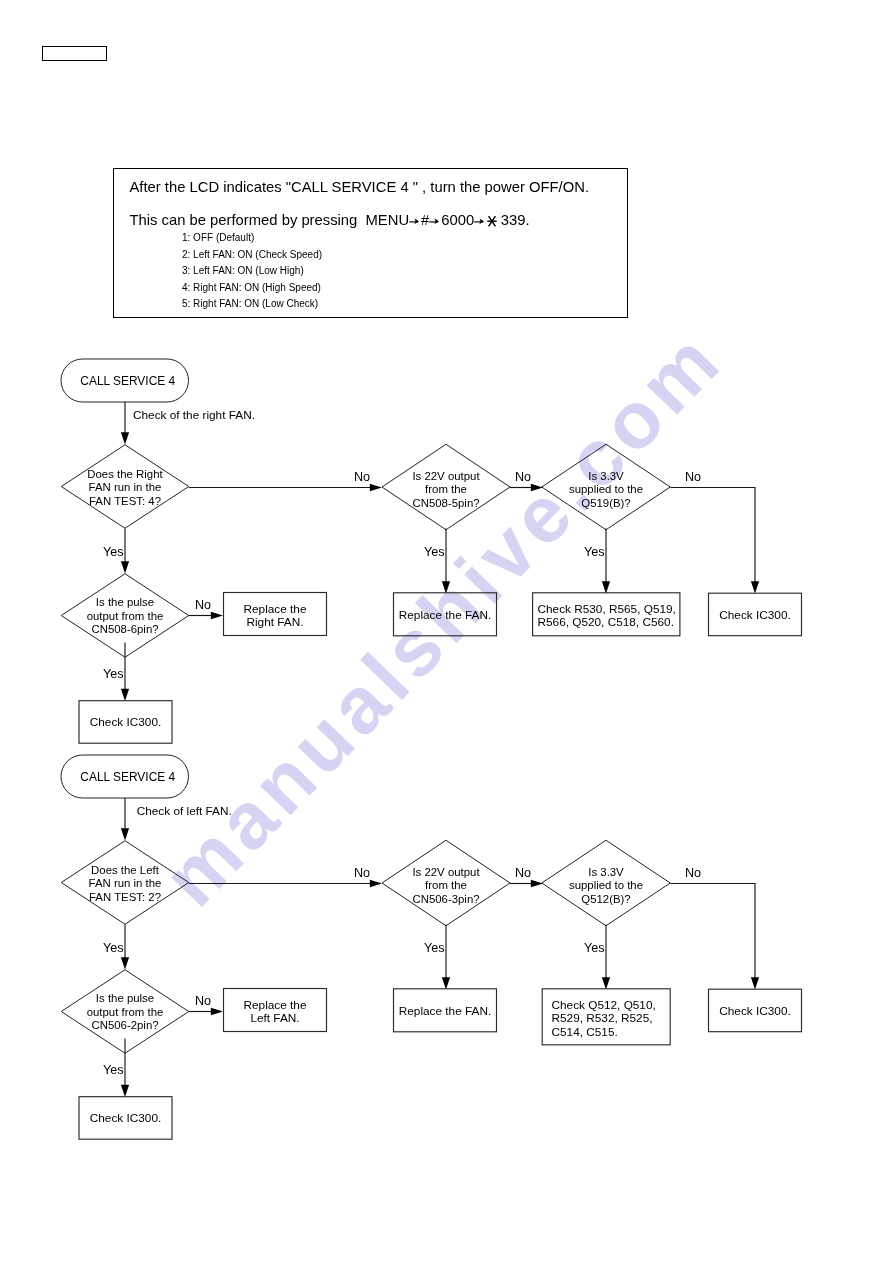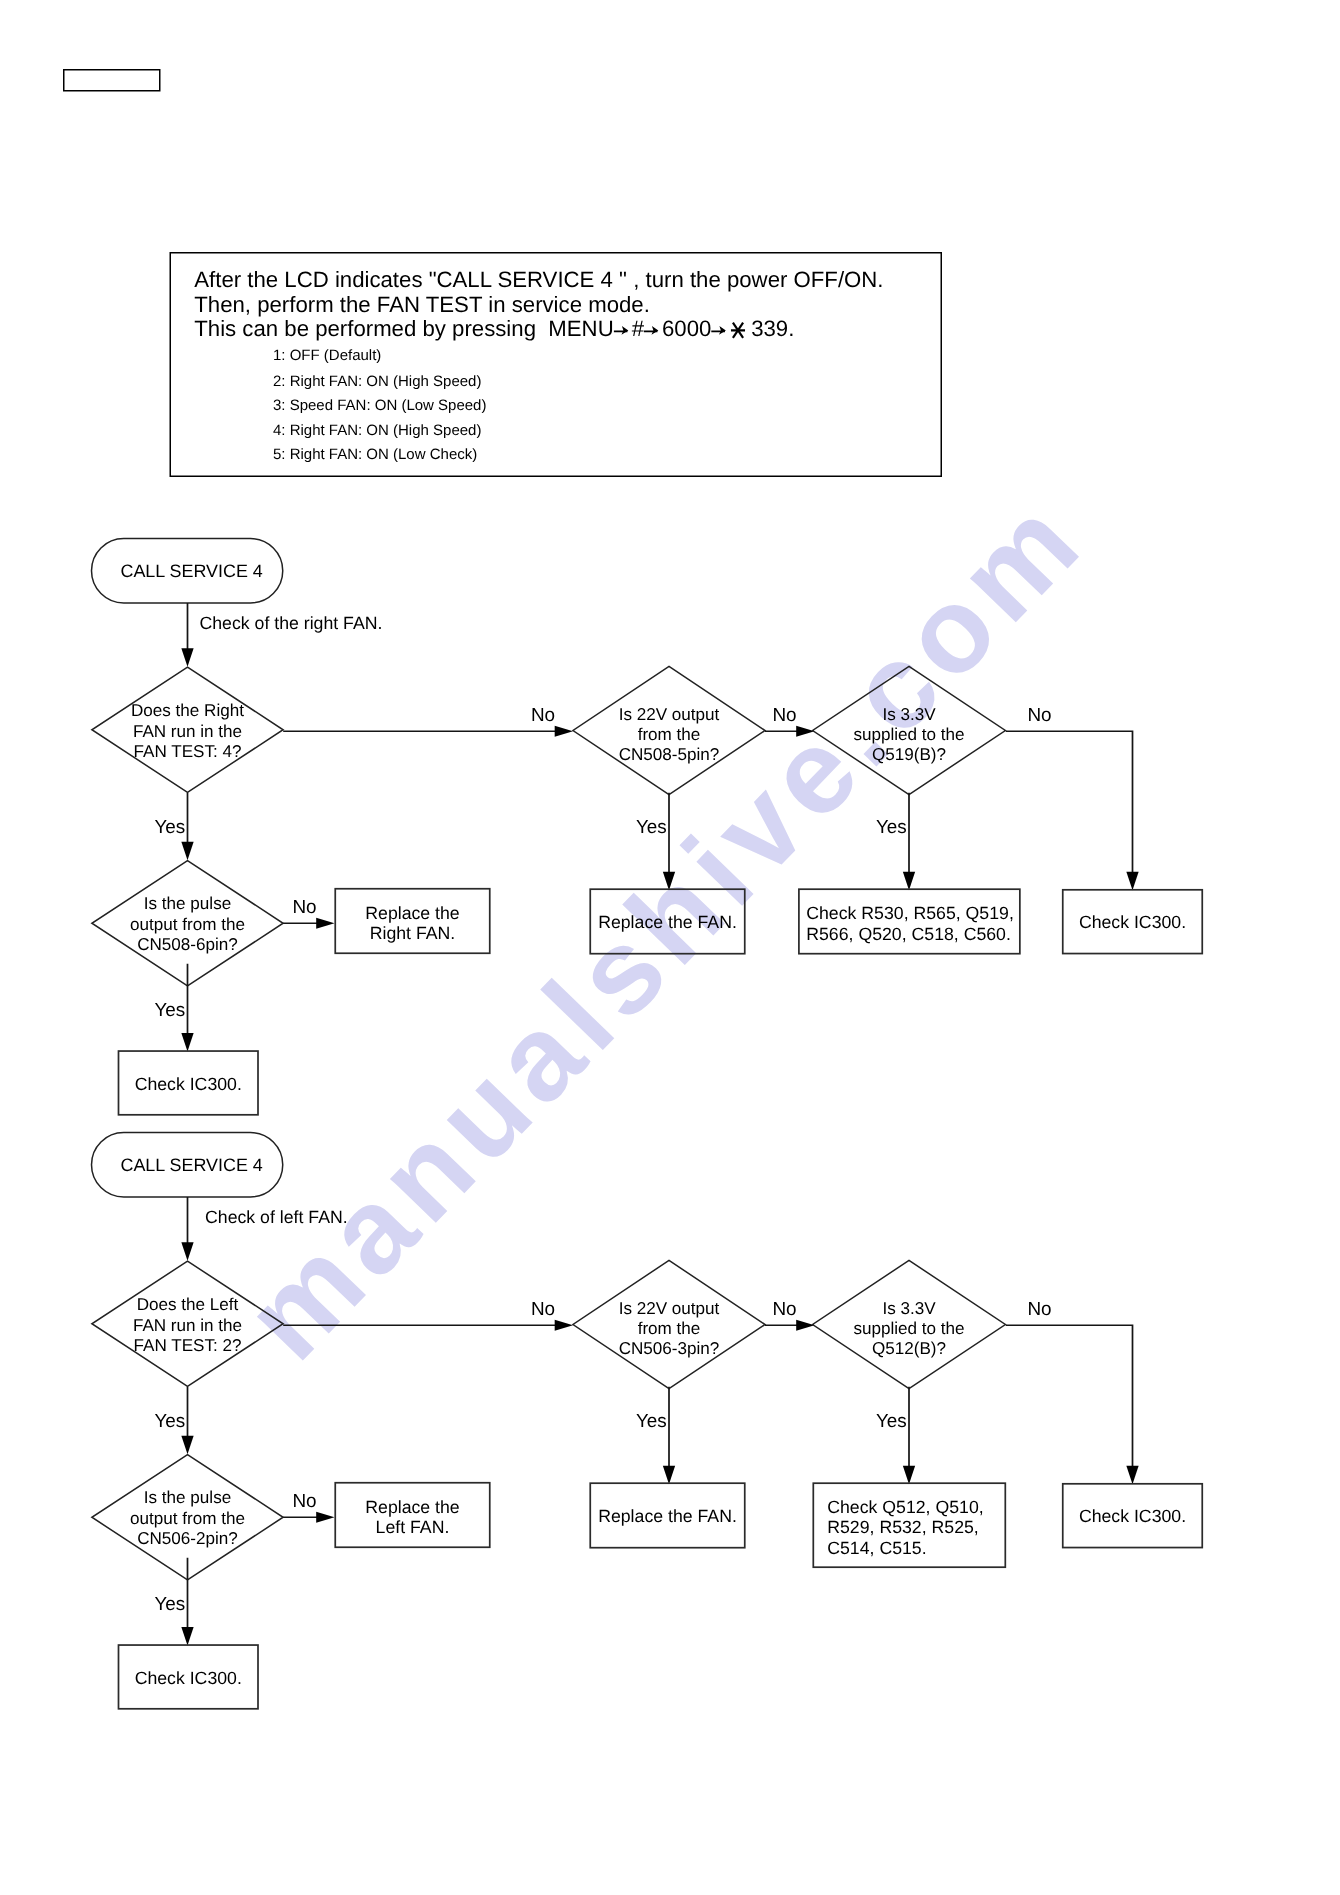--- a/index.html
+++ b/index.html
@@ -50,40 +50,39 @@
       <g id="wmg" transform="translate(8,-7) rotate(-46 190 918)">
         <text id="wmtext" x="190" y="918" style="fill: rgb(213, 213, 243); stroke: rgb(213, 213, 243);">manualshive.com</text>
       </g>
     </svg>
   </div>
 
   <div id="headerbox"></div>
 
   <div id="notebox">
     <div class="nl" style="top:11px">After the LCD indicates "CALL SERVICE 4 " , turn the power OFF/ON.</div>
-    <div class="nl" style="top:27.5px">Then, perform the FAN TEST in service mode.</div>
     <div class="nl" style="top:44px"><span>This can be performed by pressing  MENU</span><svg class="arr" viewBox="0 0 12 10">
           <path d="M0.2 5.9 L9.3 5.9" stroke="#000" stroke-width="1.15" fill="none"></path>
           <path d="M5.6 2.4 L9.9 5.3 L5.3 8.2 L6.6 5.3 Z" fill="#000"></path>
         </svg><span>#</span><svg class="arr" viewBox="0 0 12 10">
           <path d="M0.2 5.9 L9.3 5.9" stroke="#000" stroke-width="1.15" fill="none"></path>
           <path d="M5.6 2.4 L9.9 5.3 L5.3 8.2 L6.6 5.3 Z" fill="#000"></path>
         </svg><span>6000</span><svg class="arr" viewBox="0 0 12 10">
           <path d="M0.2 5.9 L9.3 5.9" stroke="#000" stroke-width="1.15" fill="none"></path>
           <path d="M5.6 2.4 L9.9 5.3 L5.3 8.2 L6.6 5.3 Z" fill="#000"></path>
         </svg><svg class="star" viewBox="0 0 10 12">
           <g stroke="#000" stroke-width="1.45" stroke-linecap="butt">
             <path d="M0.3 6.2 L9.7 6.2"></path>
             <path d="M1.6 1.1 L8.4 11.3"></path>
             <path d="M8.4 1.1 L1.6 11.3"></path>
           </g>
         </svg><span>339.</span></div>
     <div class="opt" style="top:61px">1: OFF (Default)</div>
-    <div class="opt" style="top:77.5px">2: Right FAN: ON (High Speed)</div>
-    <div class="opt" style="top:94px">3: Speed FAN: ON (Low Speed)</div>
+    <div class="opt" style="top:77.5px">2: Left FAN: ON (Check Speed)</div>
+    <div class="opt" style="top:94px">3: Left FAN: ON (Low High)</div>
     <div class="opt" style="top:110.5px">4: Right FAN: ON (High Speed)</div>
     <div class="opt" style="top:127px">5: Right FAN: ON (Low Check)</div>
   </div>
 
   <svg id="flow" width="893" height="1263" viewBox="0 0 893 1263">
       <rect x="61" y="359" width="127.5" height="43" rx="21.5" ry="21.5" class="shp"></rect>
       <text x="127.75" y="384.9" text-anchor="middle" class="ct">CALL SERVICE 4</text>
       <text x="133" y="419" class="nt">Check of the right FAN.</text>
       <path d="M 125 402 L 125 433" class="ln"></path>
       <path d="M 120.9 432.2 L 129.1 432.2 L 125 444.5 Z" class="ah"></path>

